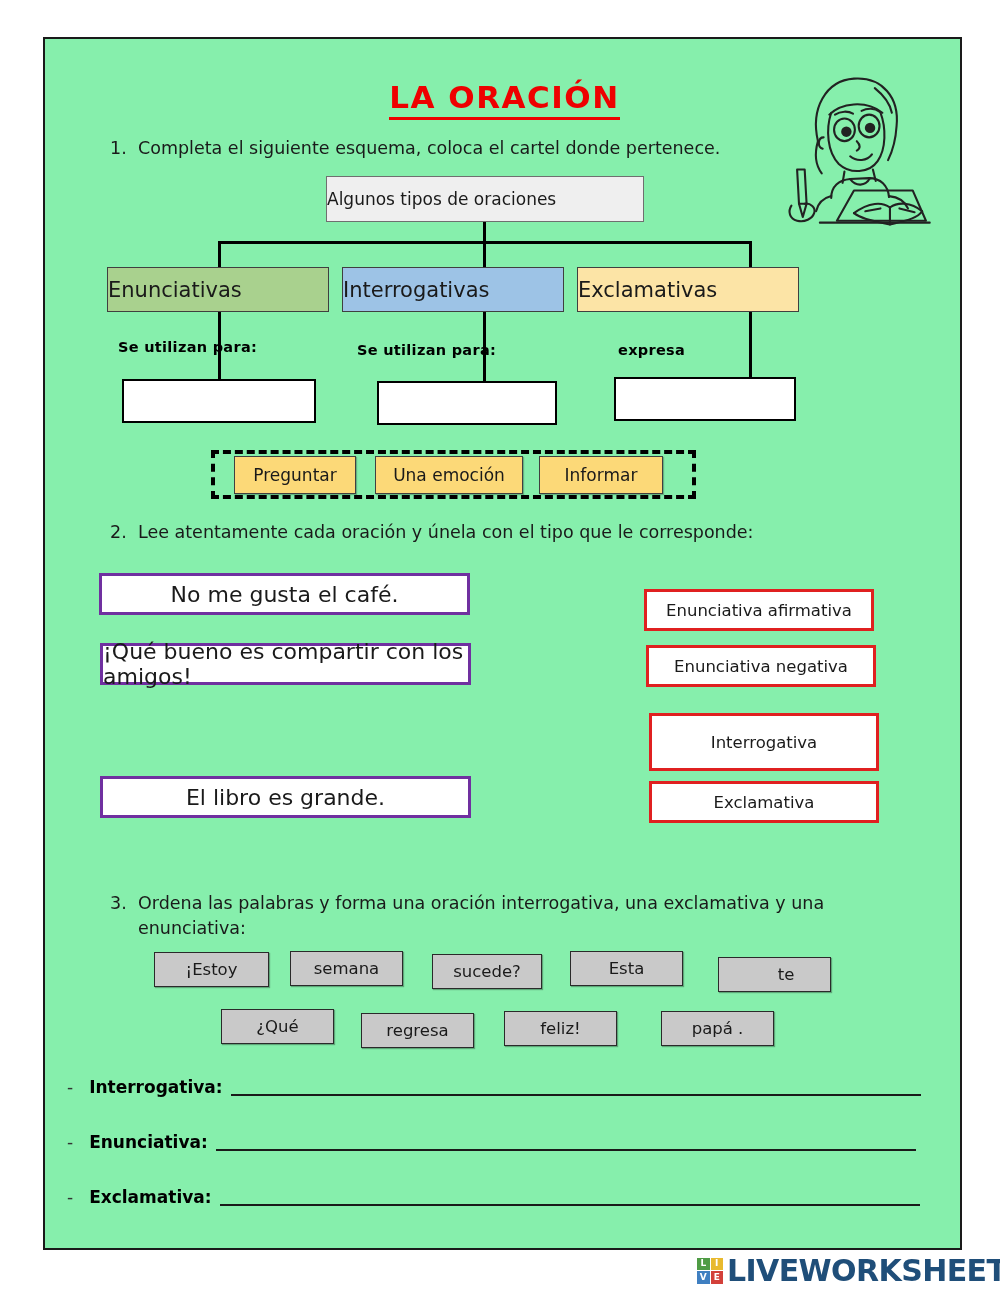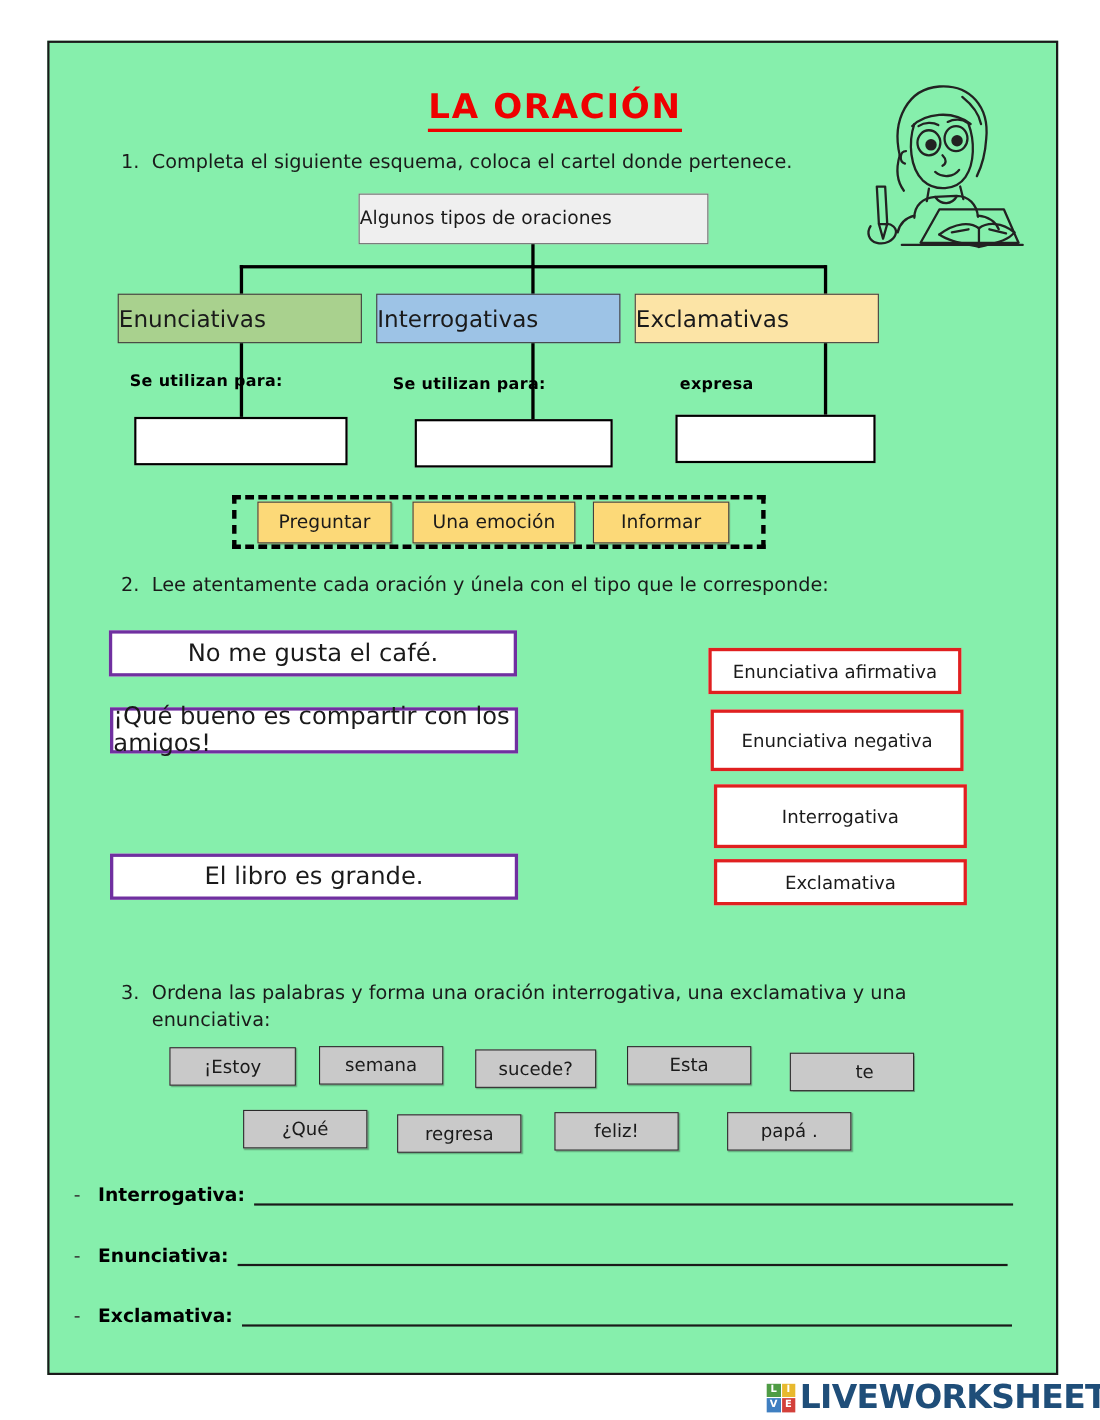--- a/index.html
+++ b/index.html
@@ -338,21 +338,21 @@
   <div class="match-left" style="left:55px; top:604px; width:371px; height:42px;">
     <span>¡Qué bueno es compartir con los amigos!</span>
   </div>
   <div class="match-left" style="left:55px; top:737px; width:371px; height:42px;">
     <span>El libro es grande.</span>
   </div>
 
   <div class="match-right" style="left:599px; top:538px; width:230px; height:42px;margin-top:12px;">
     <span>Enunciativa afirmativa</span>
   </div>
-  <div class="match-right" style="left:601px; top:606px; width:230px; height:56px;">
+  <div class="match-right" style="left:601px; top:606px; width:230px; height:42px;">
     <span>Enunciativa negativa</span>
   </div>
   <div class="match-right" style="left:604px; top:674px; width:230px; height:58px;">
     <span>Interrogativa</span>
   </div>
   <div class="match-right" style="left:604px; top:742px; width:230px; height:42px;">
     <span>Exclamativa</span>
   </div>
 
   <div class="instruction" style="left:65px; top:852px; width:770px;">

